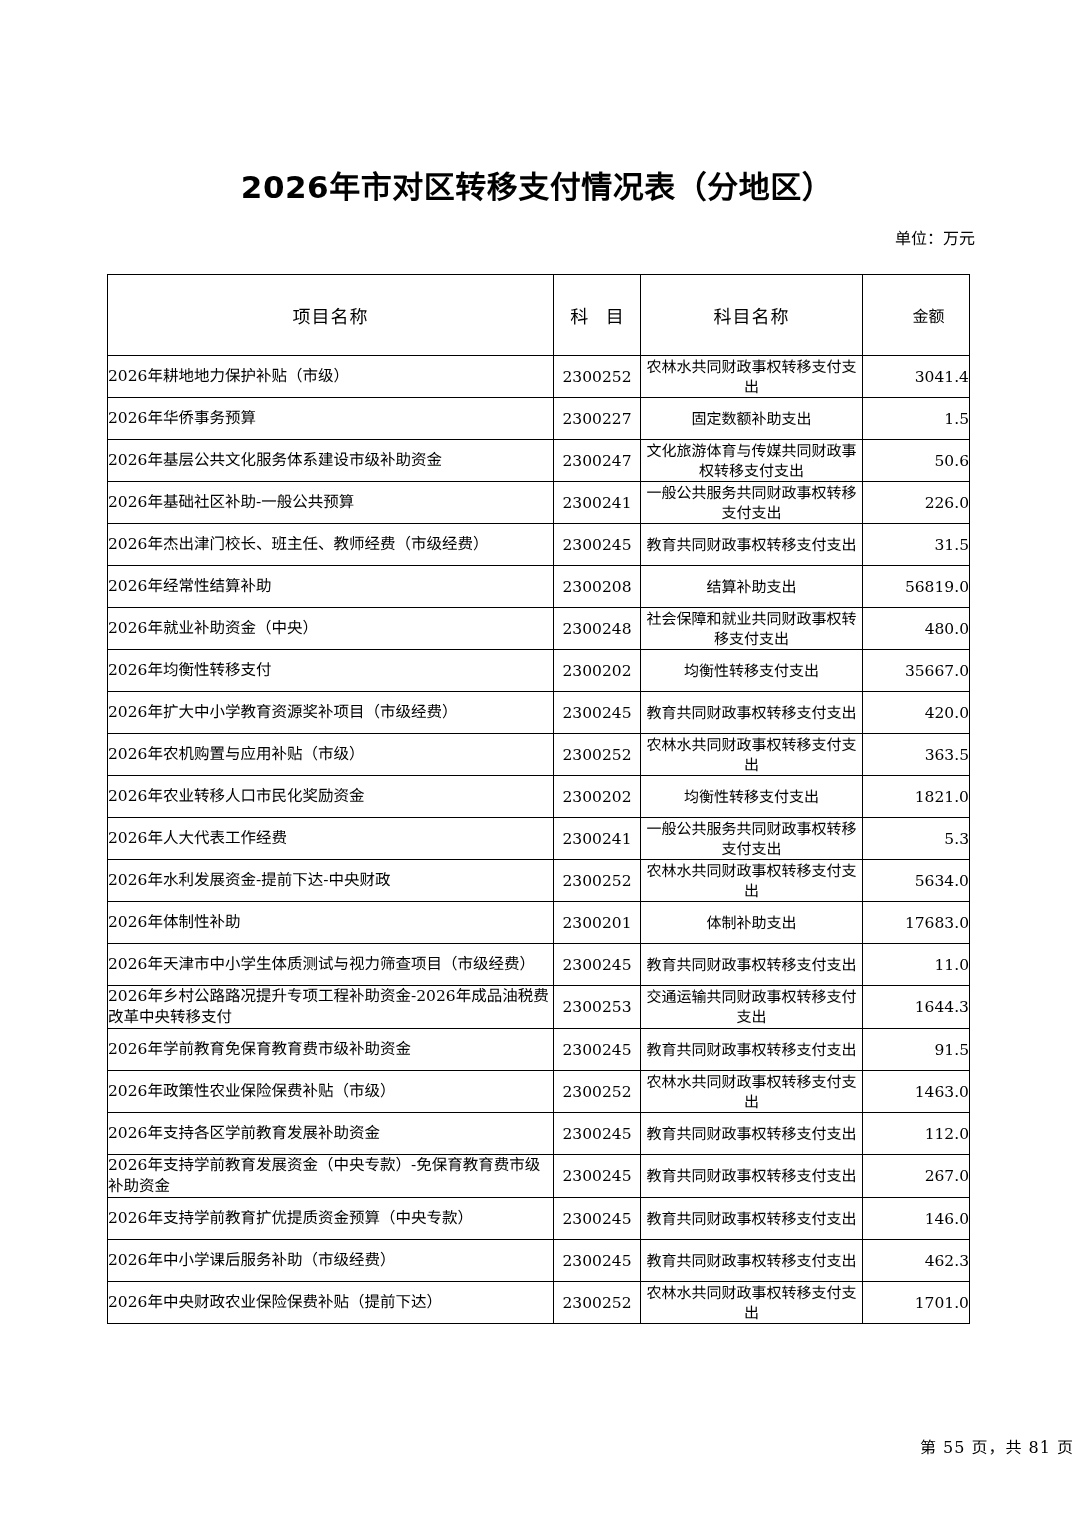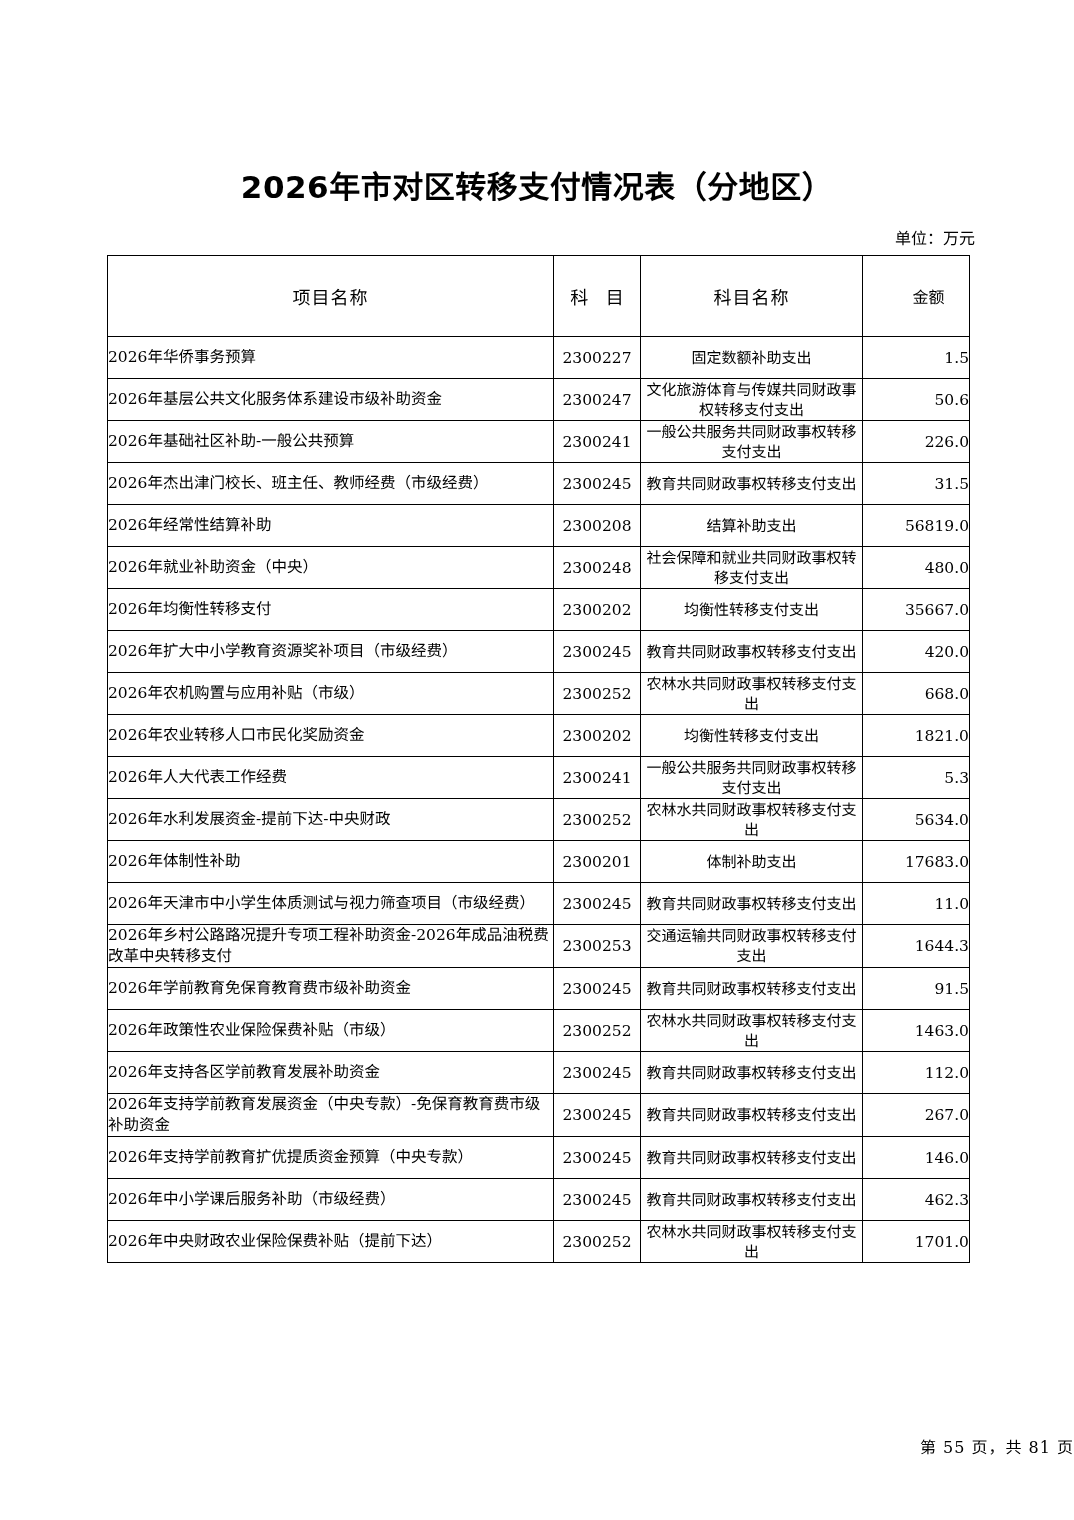--- a/index.html
+++ b/index.html
@@ -55,20 +55,21 @@
     position: absolute;
     left: 107px;
     top: 255px;
     width: 862px;
   }
   table.main-table {
     border-collapse: collapse;
     width: 862px;
     table-layout: fixed;
     font-size: 15px;
+    margin-top: 19px;
   }
   table.main-table td,
   table.main-table th {
     border: 1px solid #000000;
     padding: 0;
     vertical-align: middle;
     font-weight: normal;
   }
 
   
@@ -148,20 +149,26 @@
       <thead>
         <tr>
           <th class="th-name">项目名称</th>
           <th class="th-code">科 目</th>
           <th class="th-subj">科目名称</th>
           <th class="th-amt">金额</th>
         </tr>
       </thead>
       <tbody id="table-body">
           <tr>
+            <td class="cell-name">2026年耕地地力保护补贴（市级）</td>
+            <td class="cell-code">2300252</td>
+            <td class="cell-subject">农林水共同财政事权转移支付支出</td>
+            <td class="cell-amount">3041.4</td>
+          </tr>
+          <tr>
             <td class="cell-name">2026年华侨事务预算</td>
             <td class="cell-code">2300227</td>
             <td class="cell-subject">固定数额补助支出</td>
             <td class="cell-amount">1.5</td>
           </tr>
           <tr>
             <td class="cell-name">2026年基层公共文化服务体系建设市级补助资金</td>
             <td class="cell-code">2300247</td>
             <td class="cell-subject">文化旅游体育与传媒共同财政事权转移支付支出</td>
             <td class="cell-amount">50.6</td>
@@ -199,21 +206,21 @@
           <tr>
             <td class="cell-name">2026年扩大中小学教育资源奖补项目（市级经费）</td>
             <td class="cell-code">2300245</td>
             <td class="cell-subject">教育共同财政事权转移支付支出</td>
             <td class="cell-amount">420.0</td>
           </tr>
           <tr>
             <td class="cell-name">2026年农机购置与应用补贴（市级）</td>
             <td class="cell-code">2300252</td>
             <td class="cell-subject">农林水共同财政事权转移支付支出</td>
-            <td class="cell-amount">668.0</td>
+            <td class="cell-amount">363.5</td>
           </tr>
           <tr>
             <td class="cell-name">2026年农业转移人口市民化奖励资金</td>
             <td class="cell-code">2300202</td>
             <td class="cell-subject">均衡性转移支付支出</td>
             <td class="cell-amount">1821.0</td>
           </tr>
           <tr>
             <td class="cell-name">2026年人大代表工作经费</td>
             <td class="cell-code">2300241</td>

